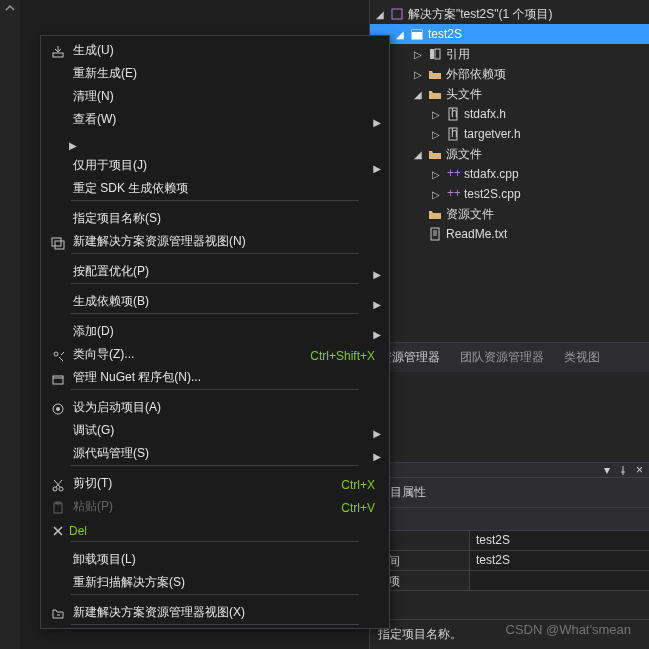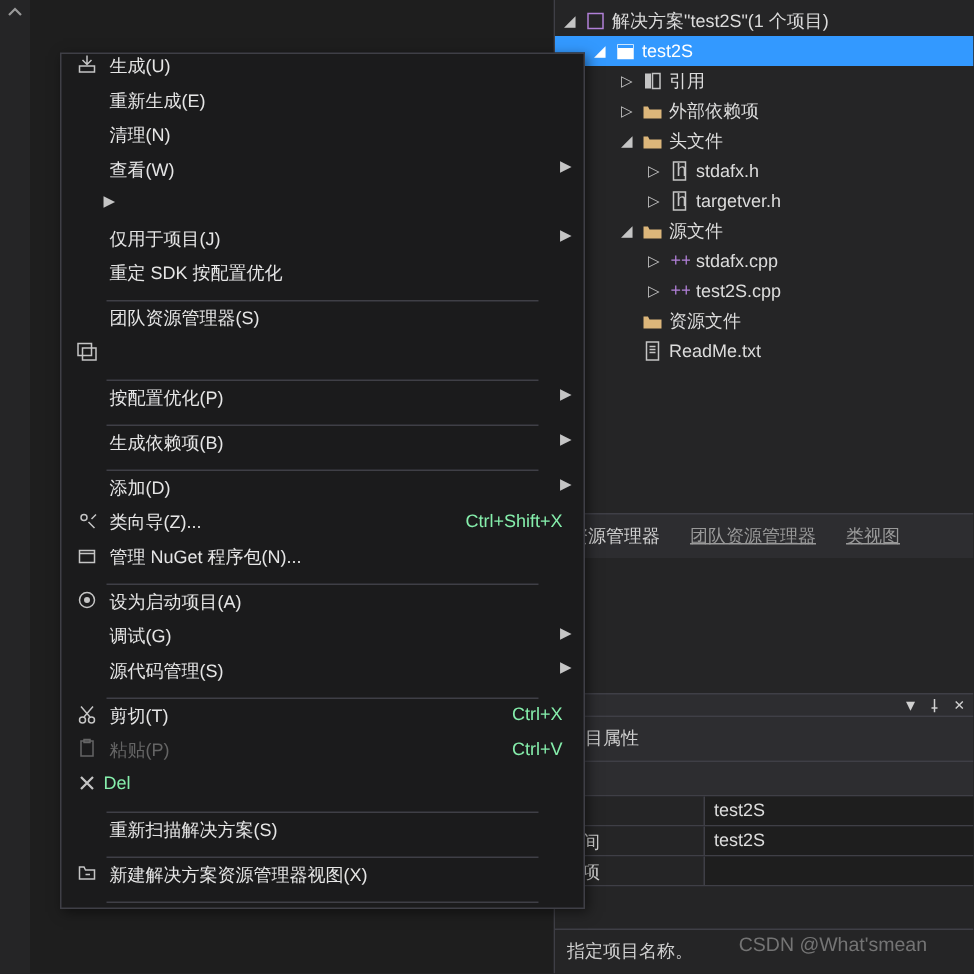--- a/index.html
+++ b/index.html
@@ -2,54 +2,54 @@
 <html><head>
 <meta charset="utf-8">
 <style>
 * { margin: 0; padding: 0; box-sizing: border-box; font-family: "Microsoft YaHei", "Segoe UI", sans-serif; font-size: 12px; }
 body { background: #2d2d30; color: #f1f1f1; width: 649px; height: 649px; overflow: hidden; position: relative; }
 .app { display: flex; width: 100%; height: 100%; }
 .left-gutter { width: 20px; background: #252526; }
 .left-gutter .arrow-up { width: 10px; height: 10px; margin: 3px auto; }
 .center-area { flex: 1; background: #1e1e1e; position: relative; }
 .context-menu { position: absolute; left: 20px; top: 35px; width: 350px; background: #1b1b1c; border: 1px solid #3f3f46; box-shadow: 2px 2px 8px rgba(0,0,0,0.5); z-index: 100; }
-.menu-item { display: flex; align-items: flex-start; height: 23px; padding: 0 6px; color: #e6e6e6; cursor: default; }
+.menu-item { display: flex; align-items: flex-end; height: 23px; padding: 0 6px; color: #e6e6e6; cursor: default; }
 .menu-item.disabled { color: #656565; }
 .menu-icon { width: 22px; display: flex; justify-content: center; align-items: center; color: #c5c5c5; }
 .menu-label { flex: 1; padding-left: 4px; }
-.menu-shortcut { color: #86efac; padding-right: 8px; }
+.menu-shortcut { color: #84cc16; padding-right: 8px; }
 .menu-submenu-arrow { color: #c5c5c5; padding-right: 2px; font-size: 10px; }
 .menu-sep { height: 1px; background: #3f3f46; margin: 3px 30px; }
 
 .right-panel { width: 280px; background: #252526; border-left: 1px solid #3f3f46; display: flex; flex-direction: column; }
 .solution-tree { padding: 4px 0 8px 0; }
 .tree-row { display: flex; align-items: center; height: 20px; padding-left: 6px; color: #dcdcdc; }
 .tree-row .exp { width: 12px; font-size: 10px; color: #c5c5c5; }
 .tree-row .ticon { width: 18px; display: flex; justify-content: center; }
 .tree-row .tlabel { padding-left: 2px; }
 .tree-row.selected { background: #3399ff; color: #fff; }
 .tree-row.selected .exp, .tree-row.selected .ticon { color: #fff; }
 .indent1 { padding-left: 26px; }
 .indent2 { padding-left: 44px; }
 .indent3 { padding-left: 62px; }
 
 .tabs-bar { display: flex; border-top: 1px solid #3f3f46; background: #2d2d30; margin-top: 90px; }
 .tab { padding: 6px 10px; color: #d0d0d0; font-size: 12px; }
-.tab.muted { color: #999; text-decoration: underline; }
+.tab.muted { color: #999; }
 .tab-spacer { flex: 1; }
 .tab-icons { display: flex; align-items: center; gap: 8px; padding-right: 6px; color: #d0d0d0; }
 
 .props-header { background: #2d2d30; padding: 6px 8px; border-top: 1px solid #3f3f46; color: #d0d0d0; }
 .props-toolbar { background: #2d2d30; padding: 4px 8px; border-top: 1px solid #3f3f46; }
 .props-grid { border-top: 1px solid #3f3f46; }
 .prop-row { display: flex; height: 20px; border-bottom: 1px solid #3f3f46; }
 .prop-key { width: 100px; padding: 2px 6px; color: #d0d0d0; border-right: 1px solid #3f3f46; background: #252526; }
 .prop-val { flex: 1; padding: 2px 6px; color: #dcdcdc; background: #1e1e1e; }
 .props-footer { padding: 6px 8px; color: #d0d0d0; border-top: 1px solid #3f3f46; }
-.watermark { position: absolute; right: 31px; bottom: 12px; color: #888; font-size: 13px; opacity: 0.8; z-index: 200; }
+.watermark { position: absolute; right: 18px; bottom: 12px; color: #888; font-size: 13px; opacity: 0.8; z-index: 200; }
 svg { display: block; }
 </style>
 </head>
 <body>
 
 <div class="app">
   <div class="left-gutter">
     <div class="arrow-up">
       <svg viewBox="0 0 10 10">
           <path d="M1 7 L5 3 L9 7" stroke="#999" fill="none" stroke-width="1.5"></path>
@@ -86,34 +86,35 @@
         <span class="menu-icon"></span>
         <span class="menu-submenu-arrow">▶</span>
       </div>
       <div class="menu-item">
         <span class="menu-icon"></span>
         <span class="menu-label">仅用于项目(J)</span>
         <span class="menu-submenu-arrow">▶</span>
       </div>
       <div class="menu-item">
         <span class="menu-icon"></span>
-        <span class="menu-label">重定 SDK 按配置优化</span>
-      </div>
-      <div class="menu-sep"></div>
-      <div class="menu-item">
-        <span class="menu-icon"></span>
-        <span class="menu-label">团队资源管理器(S)</span>
+        <span class="menu-label">重定 SDK 生成依赖项</span>
+      </div>
+      <div class="menu-sep"></div>
+      <div class="menu-item">
+        <span class="menu-icon"></span>
+        <span class="menu-label">指定项目名称(S)</span>
       </div>
       <div class="menu-item">
         <span class="menu-icon">
             <svg width="14" height="14" viewBox="0 0 14 14">
               <rect x="1" y="2" width="9" height="8" fill="none" stroke="#c5c5c5"></rect>
               <rect x="4" y="5" width="9" height="8" fill="none" stroke="#c5c5c5"></rect>
             </svg>
           </span>
+        <span class="menu-label">新建解决方案资源管理器视图(N)</span>
       </div>
       <div class="menu-sep"></div>
       <div class="menu-item">
         <span class="menu-icon"></span>
         <span class="menu-label">按配置优化(P)</span>
         <span class="menu-submenu-arrow">▶</span>
       </div>
       <div class="menu-sep"></div>
       <div class="menu-item">
         <span class="menu-icon"></span>
@@ -189,20 +190,24 @@
       </div>
       <div class="menu-item">
         <span class="menu-icon">
             <svg width="14" height="14" viewBox="0 0 14 14">
               <path d="M3 3 L11 11 M11 3 L3 11" stroke="#c5c5c5" stroke-width="1.5"></path>
             </svg>
           </span>
         <span class="menu-shortcut">Del</span>
       </div>
       <div class="menu-sep"></div>
+      <div class="menu-item">
+        <span class="menu-icon"></span>
+        <span class="menu-label">卸载项目(L)</span>
+      </div>
       <div class="menu-item">
         <span class="menu-icon"></span>
         <span class="menu-label">重新扫描解决方案(S)</span>
       </div>
       <div class="menu-sep"></div>
       <div class="menu-item">
         <span class="menu-icon">
             <svg width="14" height="14" viewBox="0 0 14 14">
               <path d="M2 3 L5 3 L6 5 L12 5 L12 11 L2 11 Z" fill="none" stroke="#c5c5c5"></path>
               <path d="M6 8 L9 8" stroke="#c5c5c5"></path>

